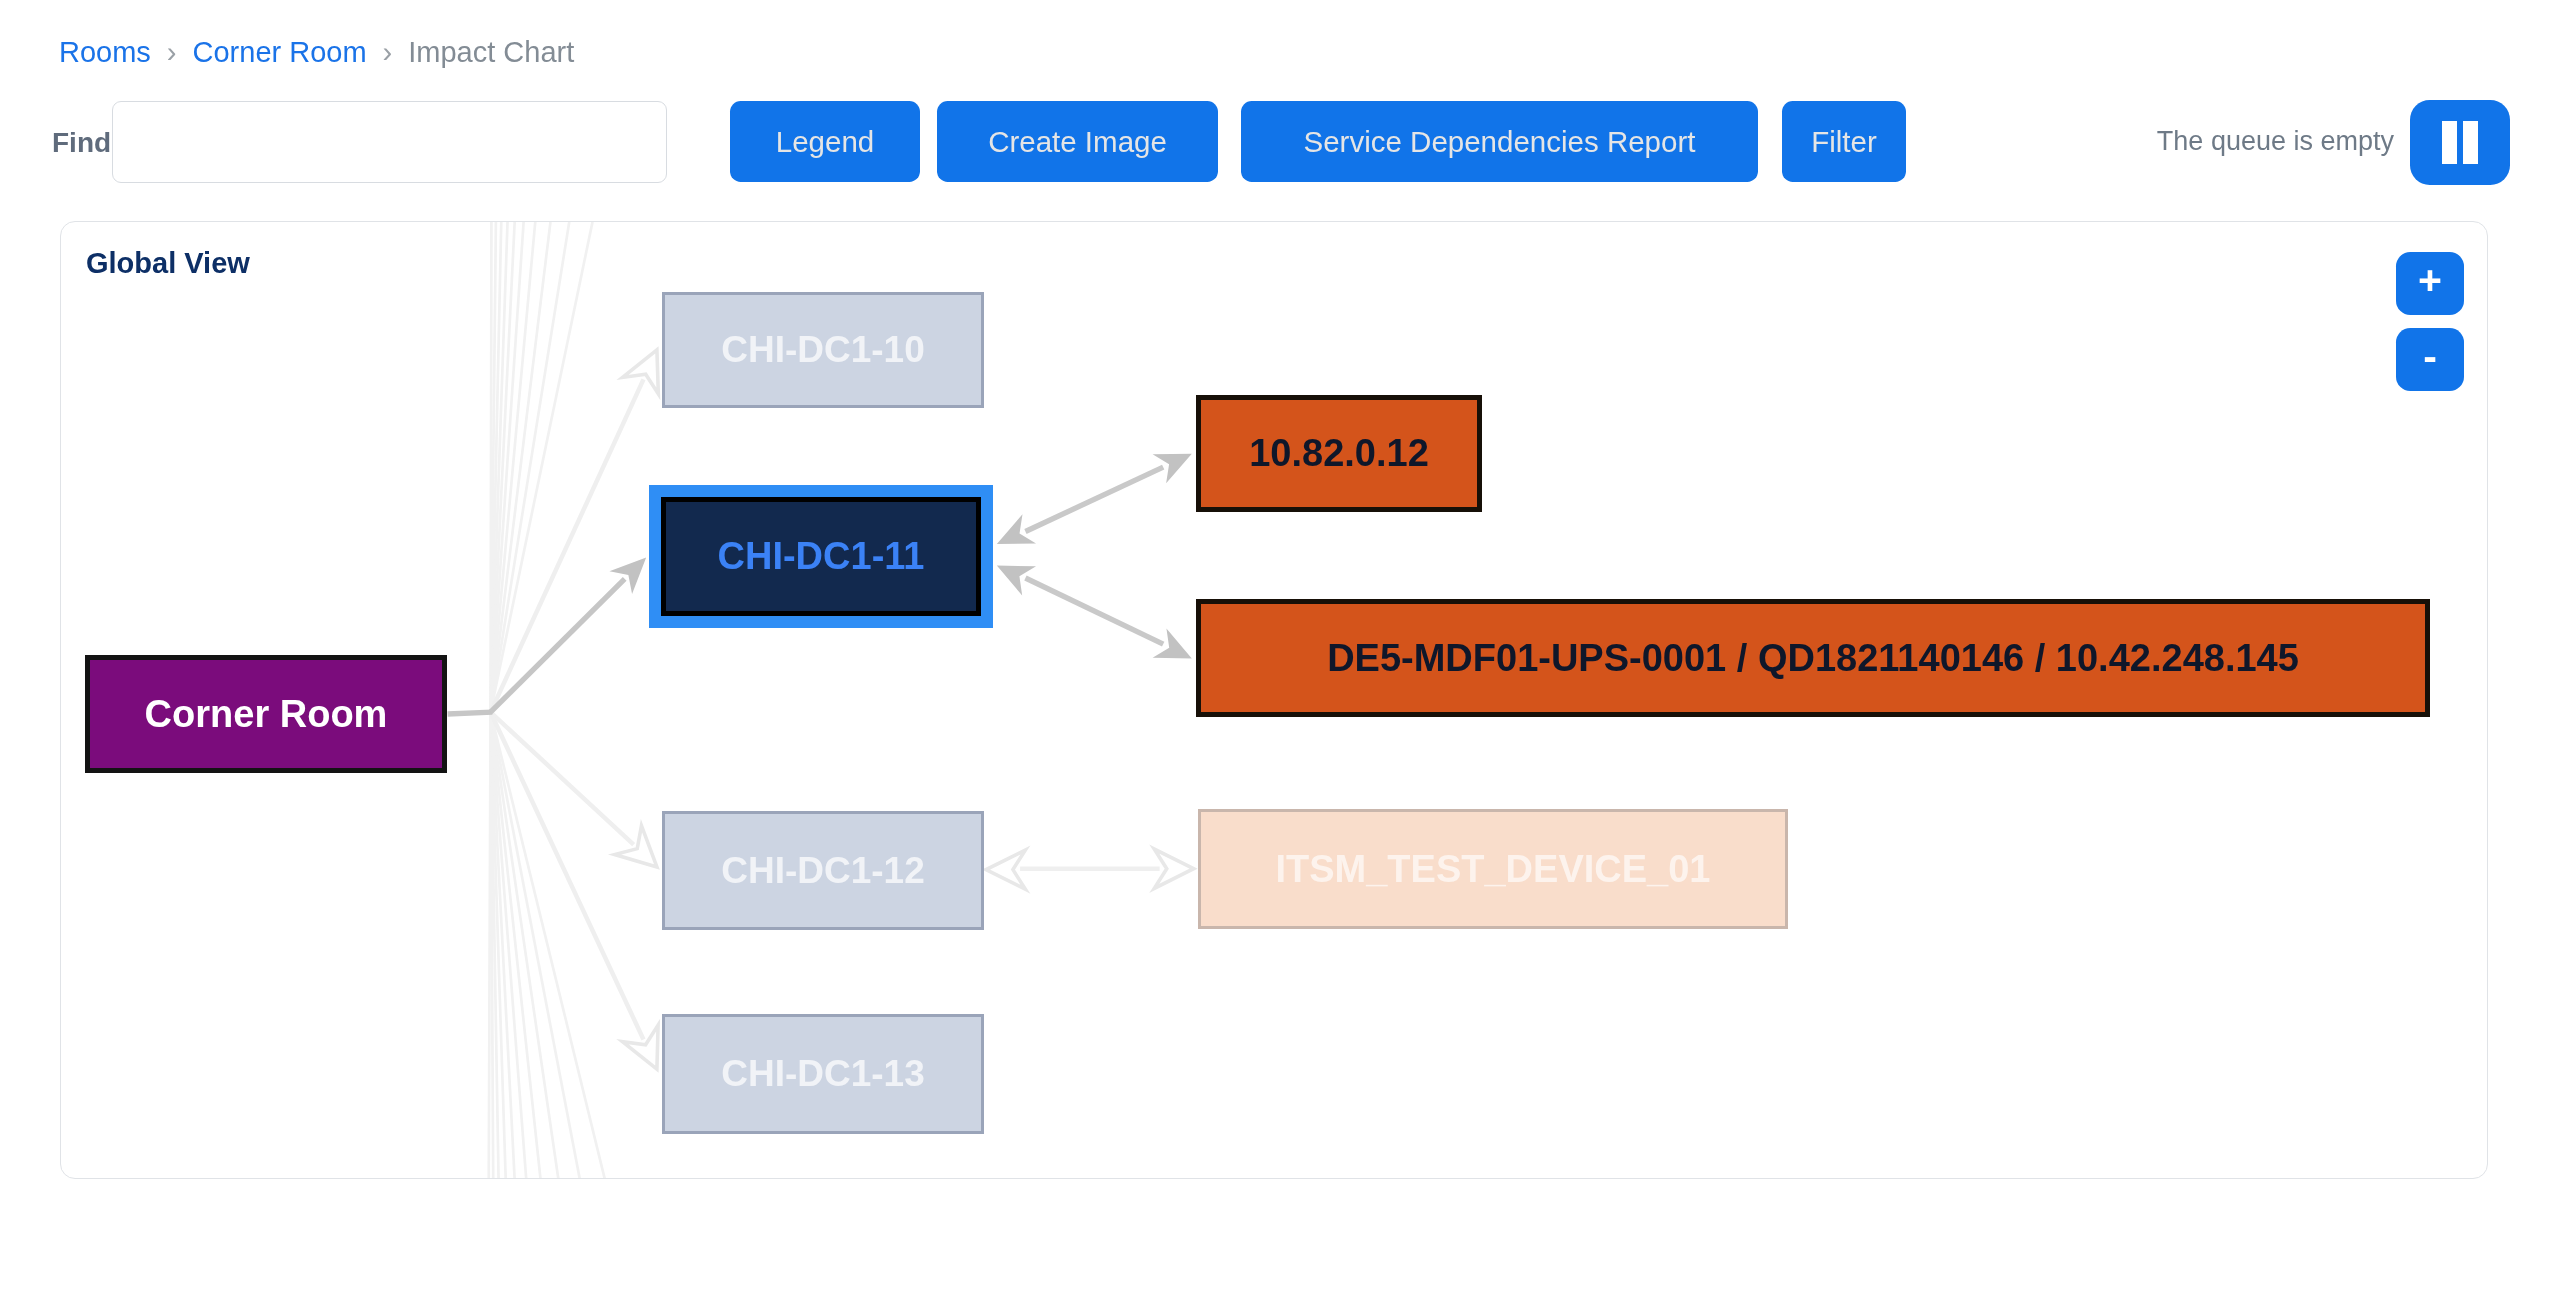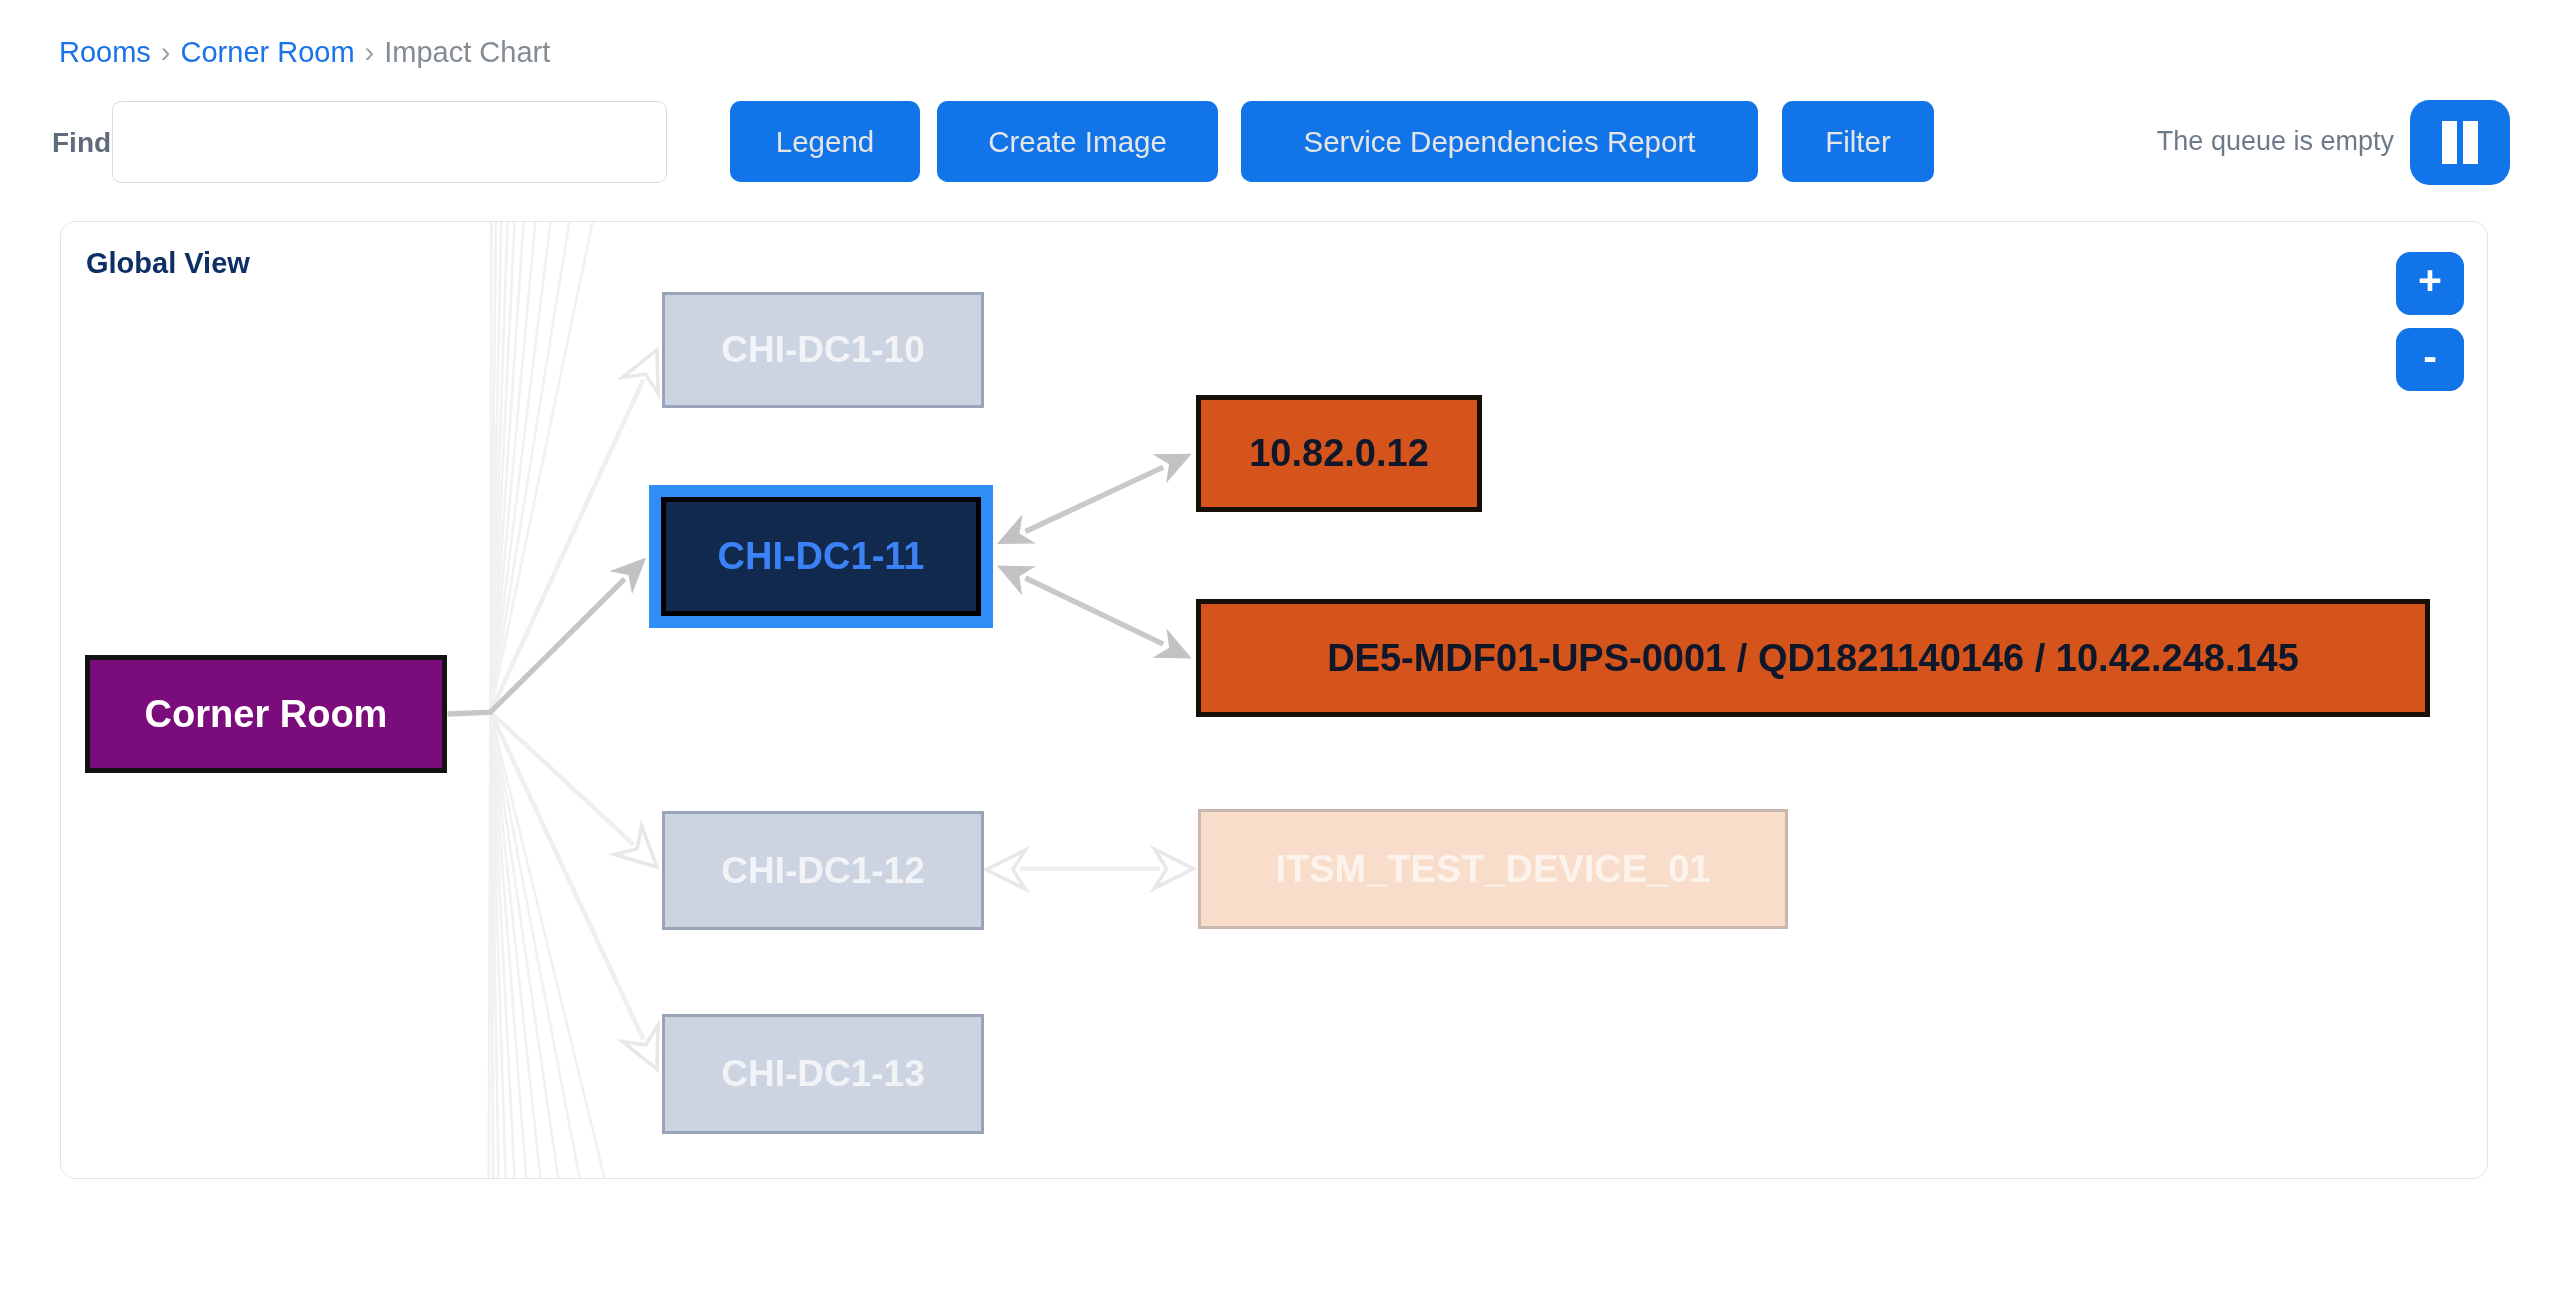--- a/index.html
+++ b/index.html
@@ -1,37 +1,37 @@
 <!DOCTYPE html>
 <html style="--accent-blue: #1174e9; --link-blue: #1a73e8; --selected-halo: #2f8ef5; --node-navy: #12294e; --node-purple: #7b0c7c; --node-orange: #d4541b; --node-dimmed-fill: #ccd4e2; --node-dimmed-border: #9aa4b9; --node-dimmed-orange-fill: #f9ddcb; --node-dimmed-orange-border: #c9b6ac; --edge-gray: #c6c6c6; --edge-faint: #efefef; --text-slate: #5f6b7c; --title-navy: #0d2f66;font-size:14.3px"><head>
 <meta charset="utf-8">
 <style>
   html,body{margin:0;padding:0;}
   body{
     width:2576px;height:1302px;position:relative;background:#fff;
     font-family:"Liberation Sans",sans-serif;overflow:hidden;
   }
   
-  .breadcrumb{position:absolute;left:59px;top:36px;font-size:29px;display:flex;gap:10px;align-items:center;white-space:nowrap;}
+  .breadcrumb{position:absolute;left:59px;top:36px;font-size:29px;display:flex;gap:16px;align-items:center;white-space:nowrap;}
   .breadcrumb a{color:var(--link-blue);text-decoration:none;font-weight:500;cursor:pointer;}
   .breadcrumb .sep{color:#9aa0a6;}
   .breadcrumb .current{color:#838c95;}
 
   .find-label{position:absolute;left:52px;top:127px;font-size:28px;font-weight:bold;color:var(--text-slate);}
   .find-input{position:absolute;left:112px;top:101px;width:555px;height:82px;box-sizing:border-box;
     border:1.8px solid #d8dce1;border-radius:9px;font-size:29px;padding:0 19.7px;outline:none;color:#333;
     font-family:inherit;background:#fff;}
 
   .btn{position:absolute;top:101px;height:81px;background:var(--accent-blue);color:#e5e5e5;border:none;
     border-radius:10.7px;font-size:29.5px;font-family:inherit;display:flex;align-items:center;justify-content:center;
     cursor:pointer;white-space:nowrap;}
   .btn-legend{left:730px;width:190px;}
   .btn-create-image{left:937px;width:281px;}
   .btn-sdr{left:1241px;width:517px;}
-  .btn-filter{left:1782px;width:152px;}
+  .btn-filter{left:1782px;width:124px;}
 
   .queue-status{position:absolute;top:126px;left:2129px;width:265px;text-align:right;font-size:27px;
     font-weight:normal;color:#6e7a87;white-space:nowrap;}
   .pause-btn{position:absolute;left:2410px;top:100px;width:100px;height:85px;background:var(--accent-blue);
     border:none;border-radius:19.7px;display:flex;align-items:center;justify-content:center;cursor:pointer;}
   .pause-icon{width:36px;height:43px;
     background:linear-gradient(to right,#fff 0 41%,rgba(0,0,0,0) 41% 59%,#fff 59% 100%);}
 
   
   .panel{position:absolute;left:60px;top:221px;width:2428px;height:958px;box-sizing:border-box;

